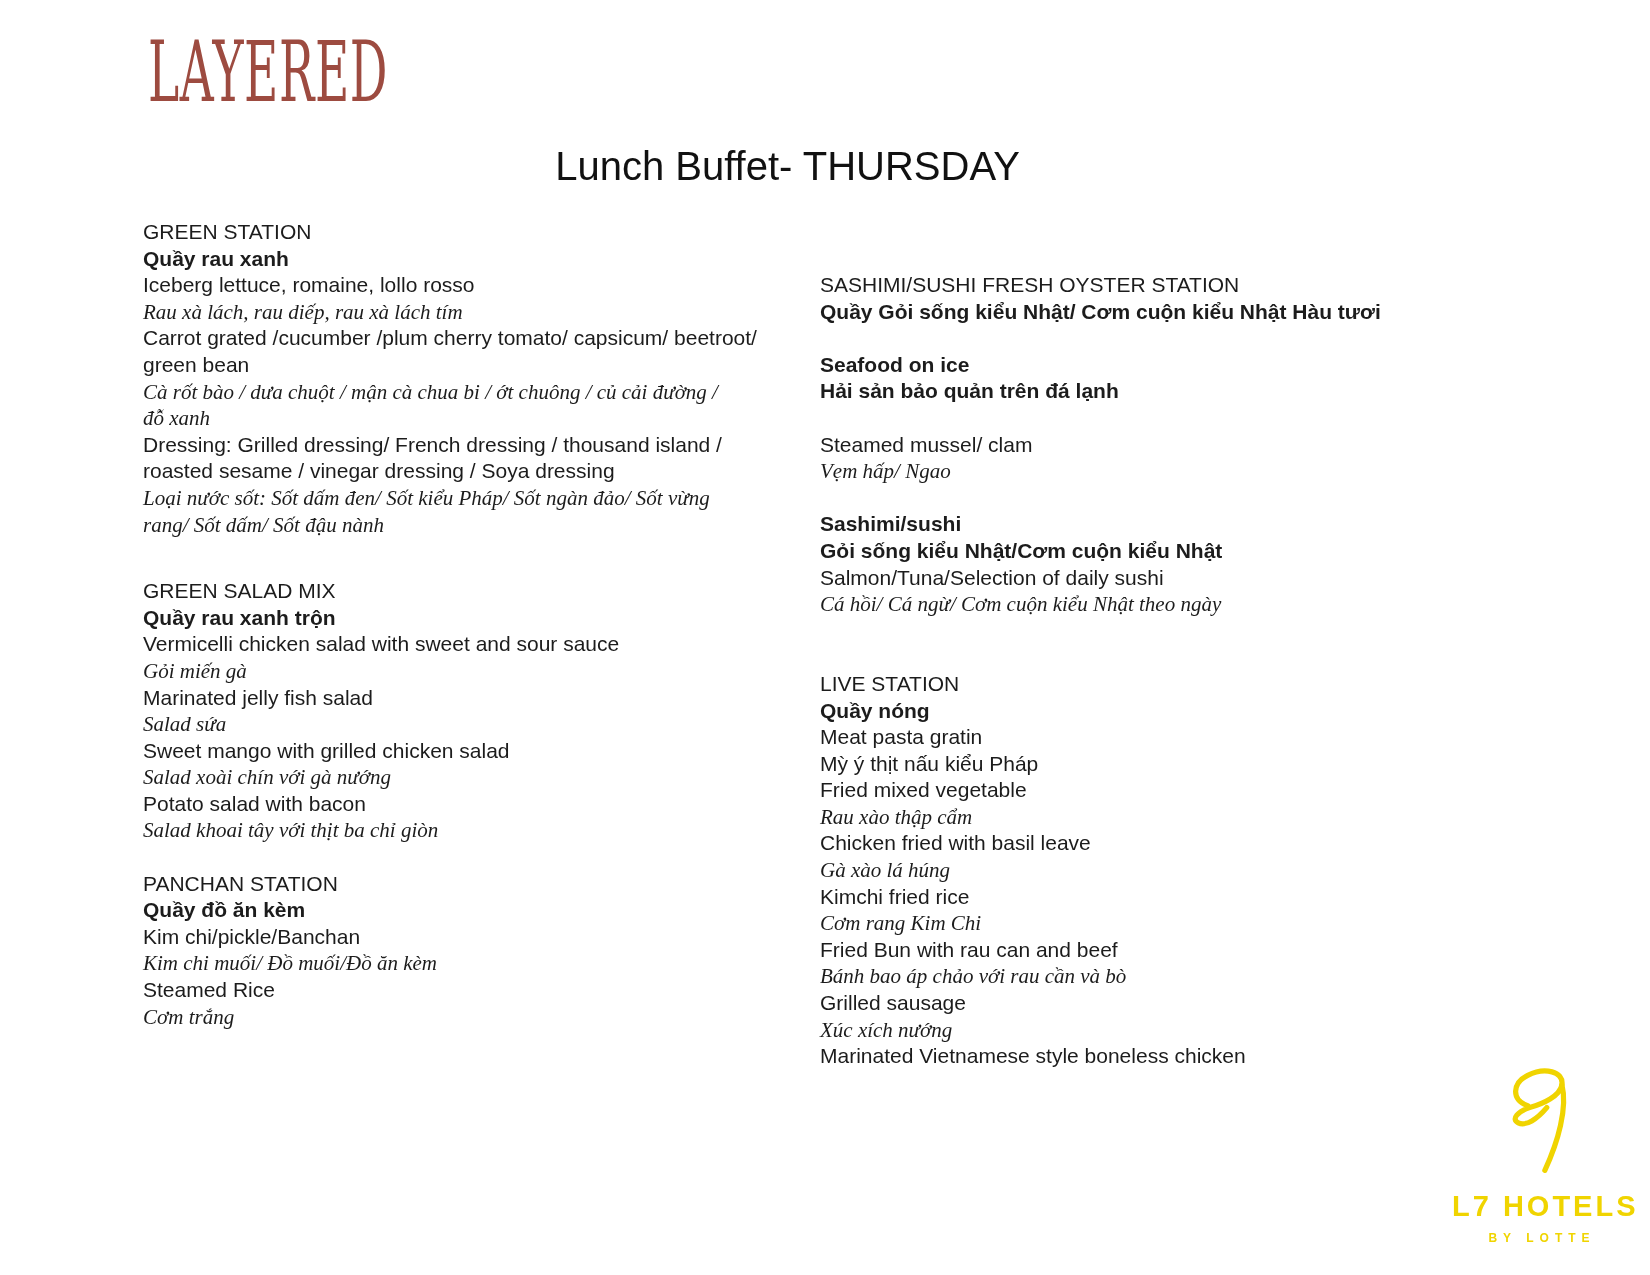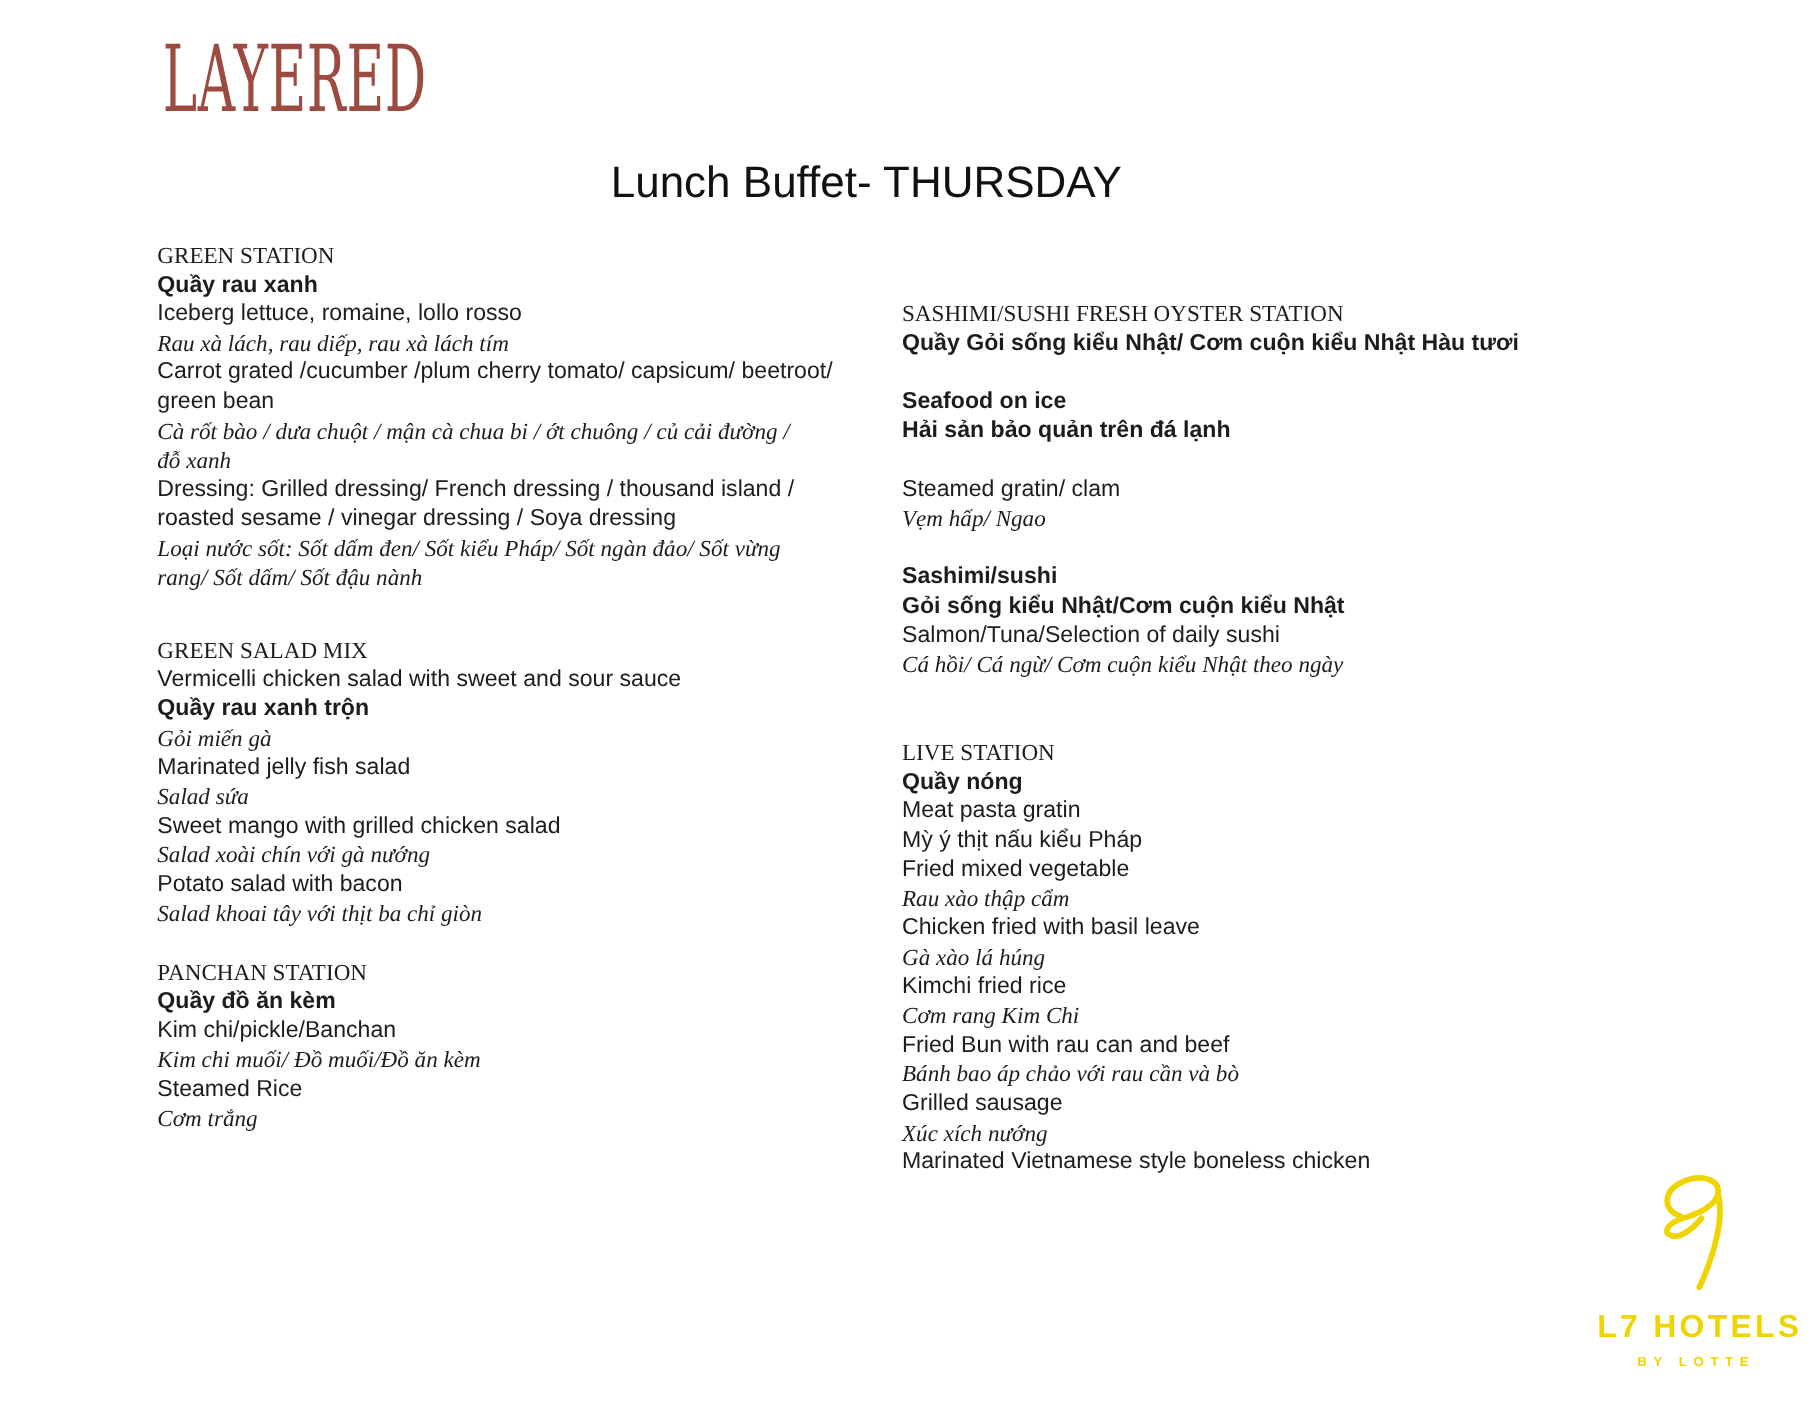--- a/index.html
+++ b/index.html
@@ -26,21 +26,21 @@
     font-family:"Liberation Sans", sans-serif;
   }
   .col{position:absolute;}
   .col-left{left:143px;top:219px;width:660px;}
   .col-right{left:820px;top:272px;width:600px;}
   .menu-block{margin:0;}
   .line{
     font-size:21px;line-height:26.6px;
     white-space:nowrap;color:#1c1c1c;
   }
-  .line.station{font-style:normal;font-weight:400;font-family:Liberation Serif, serif;}
+  .line.station{font-style:normal;font-weight:400;}
   .line.bold{font-weight:700;}
   .line.italic{font-style:italic;font-family:Liberation Serif, serif;}
   .line.bold-italic{font-weight:700;}
   .l7{
     position:absolute;left:1452px;top:1062px;width:180px;
     text-align:center;color:var(--gold,#F0D400);
   }
   .l7 svg{display:block;margin:0 auto;width:86px;height:114px;}
   .l7-name{
     margin-top:14px;
@@ -70,22 +70,22 @@
         <div class="line regular">green bean</div>
         <div class="line italic">Cà rốt bào / dưa chuột / mận cà chua bi / ớt chuông / củ cải đường /</div>
         <div class="line italic">đỗ xanh</div>
         <div class="line regular">Dressing: Grilled dressing/ French dressing / thousand island /</div>
         <div class="line regular">roasted sesame / vinegar dressing / Soya dressing</div>
         <div class="line italic">Loại nước sốt: Sốt dấm đen/ Sốt kiểu Pháp/ Sốt ngàn đảo/ Sốt vừng</div>
         <div class="line italic">rang/ Sốt dấm/ Sốt đậu nành</div>
       </div>
       <div class="menu-block" style="margin-top: 40px;">
         <div class="line station">GREEN SALAD MIX</div>
+        <div class="line bold-italic">Quầy rau xanh trộn</div>
         <div class="line regular">Vermicelli chicken salad with sweet and sour sauce</div>
-        <div class="line bold-italic">Quầy rau xanh trộn</div>
         <div class="line italic">Gỏi miến gà</div>
         <div class="line regular">Marinated jelly fish salad</div>
         <div class="line italic">Salad sứa</div>
         <div class="line regular">Sweet mango with grilled chicken salad</div>
         <div class="line italic">Salad xoài chín với gà nướng</div>
         <div class="line regular">Potato salad with bacon</div>
         <div class="line italic">Salad khoai tây với thịt ba chỉ giòn</div>
       </div>
       <div class="menu-block" style="margin-top: 26.6px;">
         <div class="line station">PANCHAN STATION</div>
@@ -100,21 +100,21 @@
   <div class="col col-right" id="col-right">
       <div class="menu-block">
         <div class="line station">SASHIMI/SUSHI FRESH OYSTER STATION</div>
         <div class="line bold">Quầy Gỏi sống kiểu Nhật/ Cơm cuộn kiểu Nhật Hàu tươi</div>
       </div>
       <div class="menu-block" style="margin-top: 26.6px;">
         <div class="line bold">Seafood on ice</div>
         <div class="line bold">Hải sản bảo quản trên đá lạnh</div>
       </div>
       <div class="menu-block" style="margin-top: 26.6px;">
-        <div class="line regular">Steamed gratin/ clam</div>
+        <div class="line regular">Steamed mussel/ clam</div>
         <div class="line italic">Vẹm hấp/ Ngao</div>
       </div>
       <div class="menu-block" style="margin-top: 26.6px;">
         <div class="line bold">Sashimi/sushi</div>
         <div class="line bold-italic">Gỏi sống kiểu Nhật/Cơm cuộn kiểu Nhật</div>
         <div class="line regular">Salmon/Tuna/Selection of daily sushi</div>
         <div class="line italic">Cá hồi/ Cá ngừ/ Cơm cuộn kiểu Nhật theo ngày</div>
       </div>
       <div class="menu-block" style="margin-top: 53.2px;">
         <div class="line station">LIVE STATION</div>

